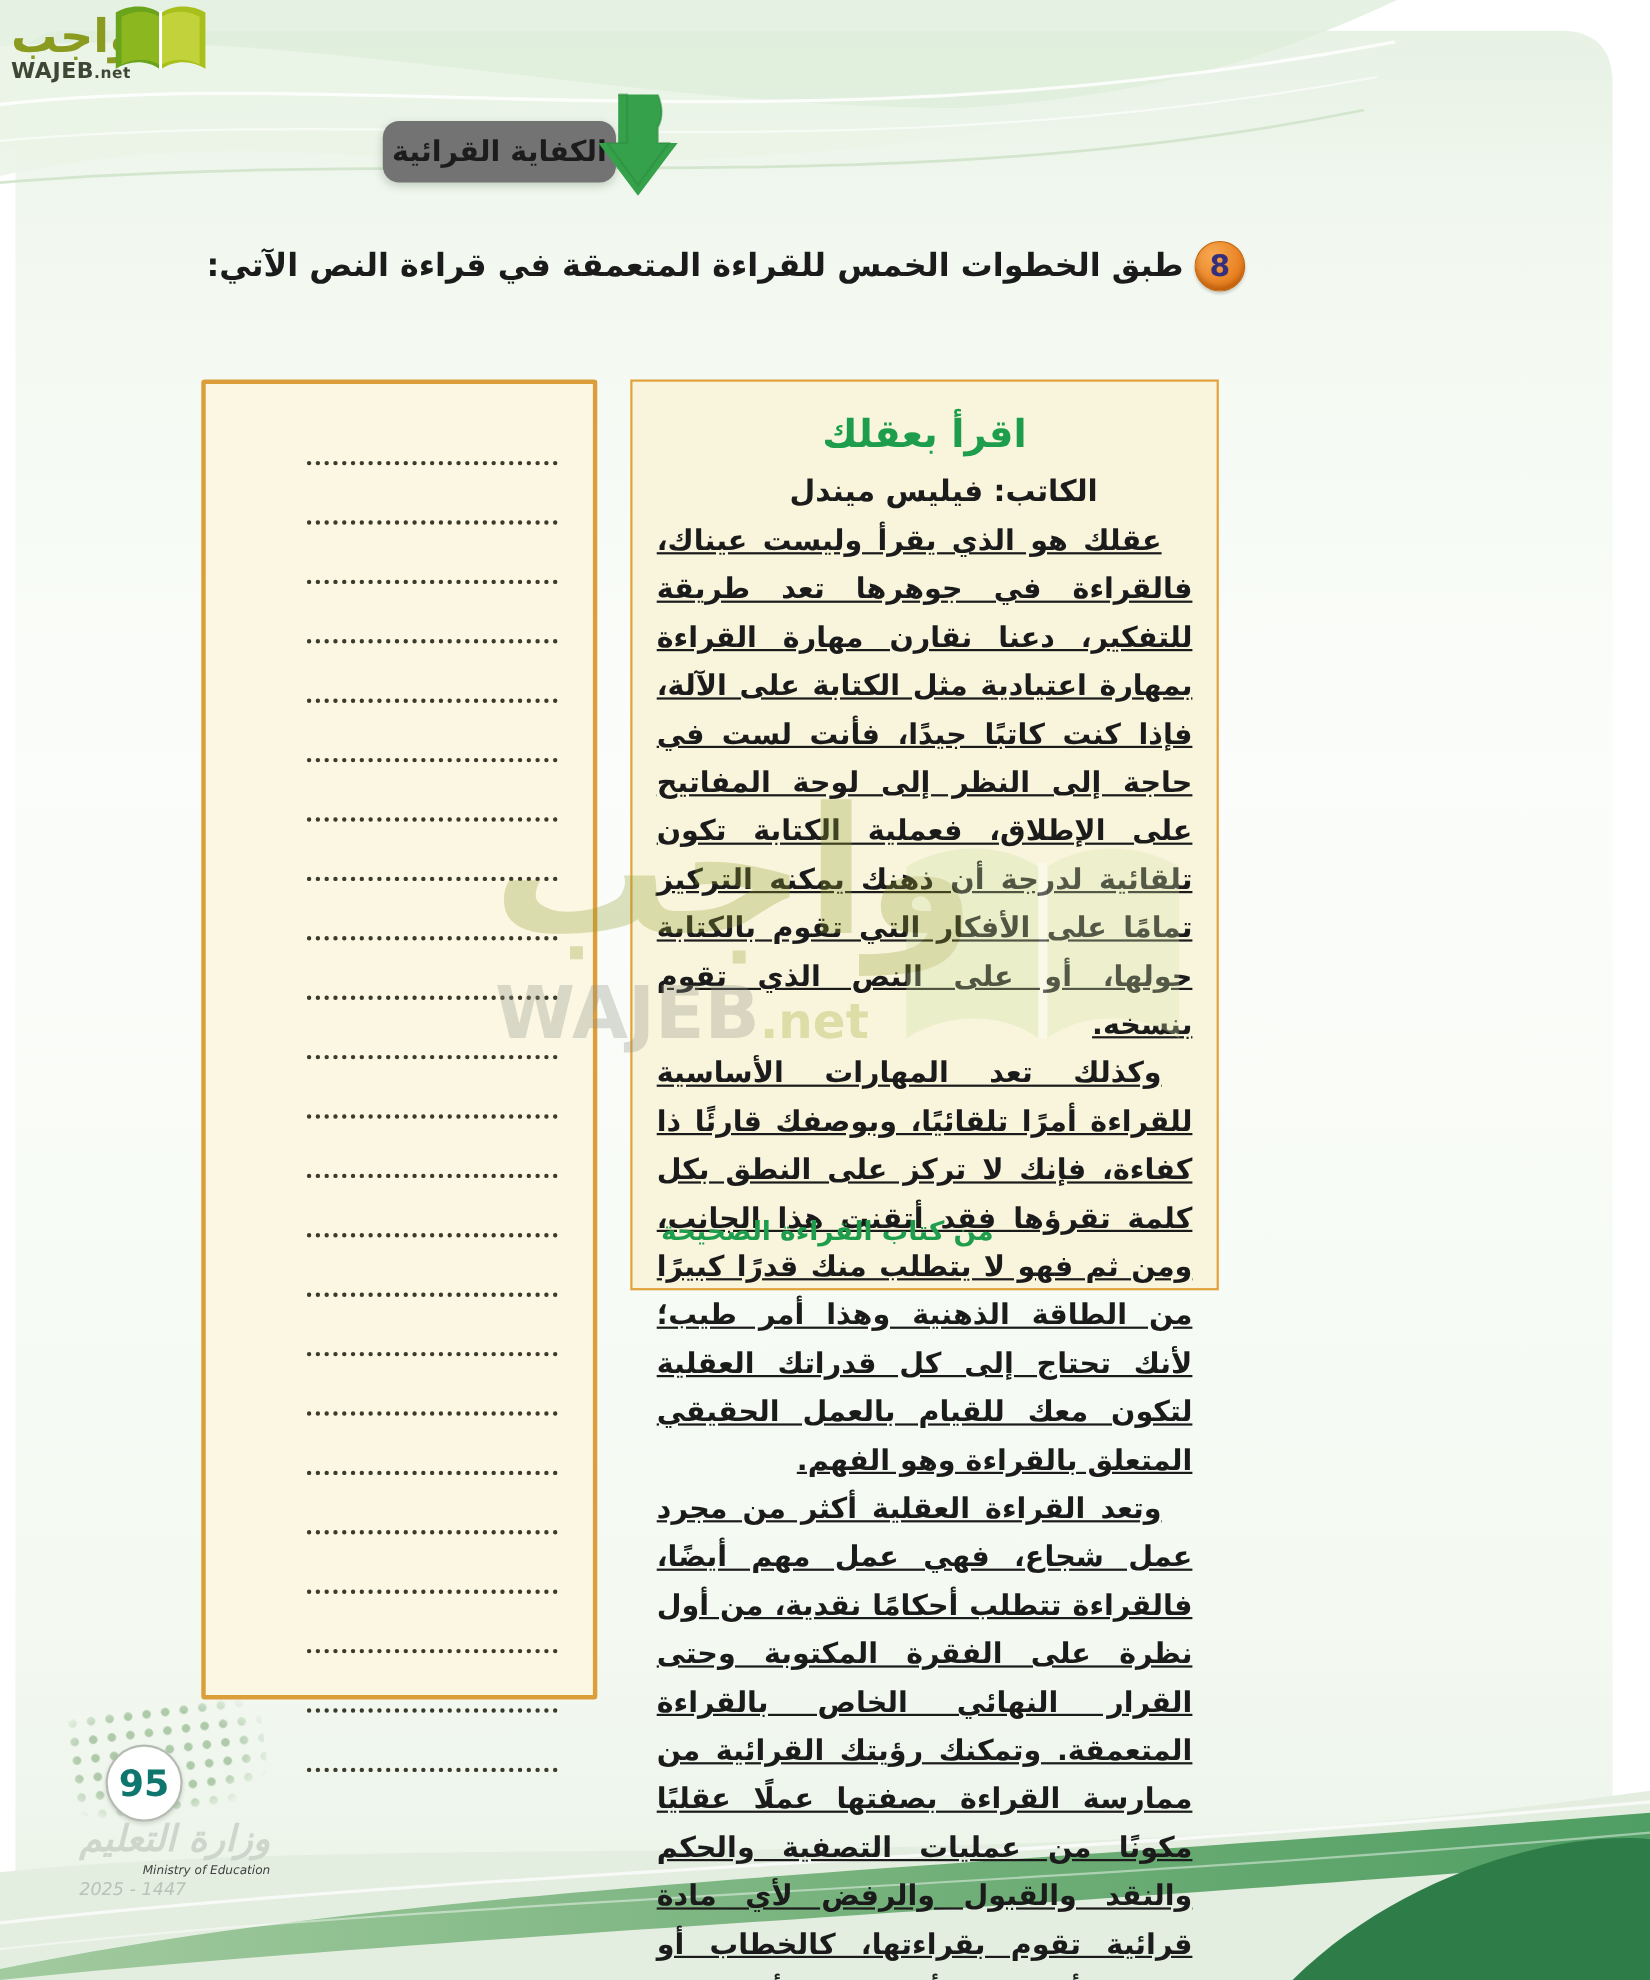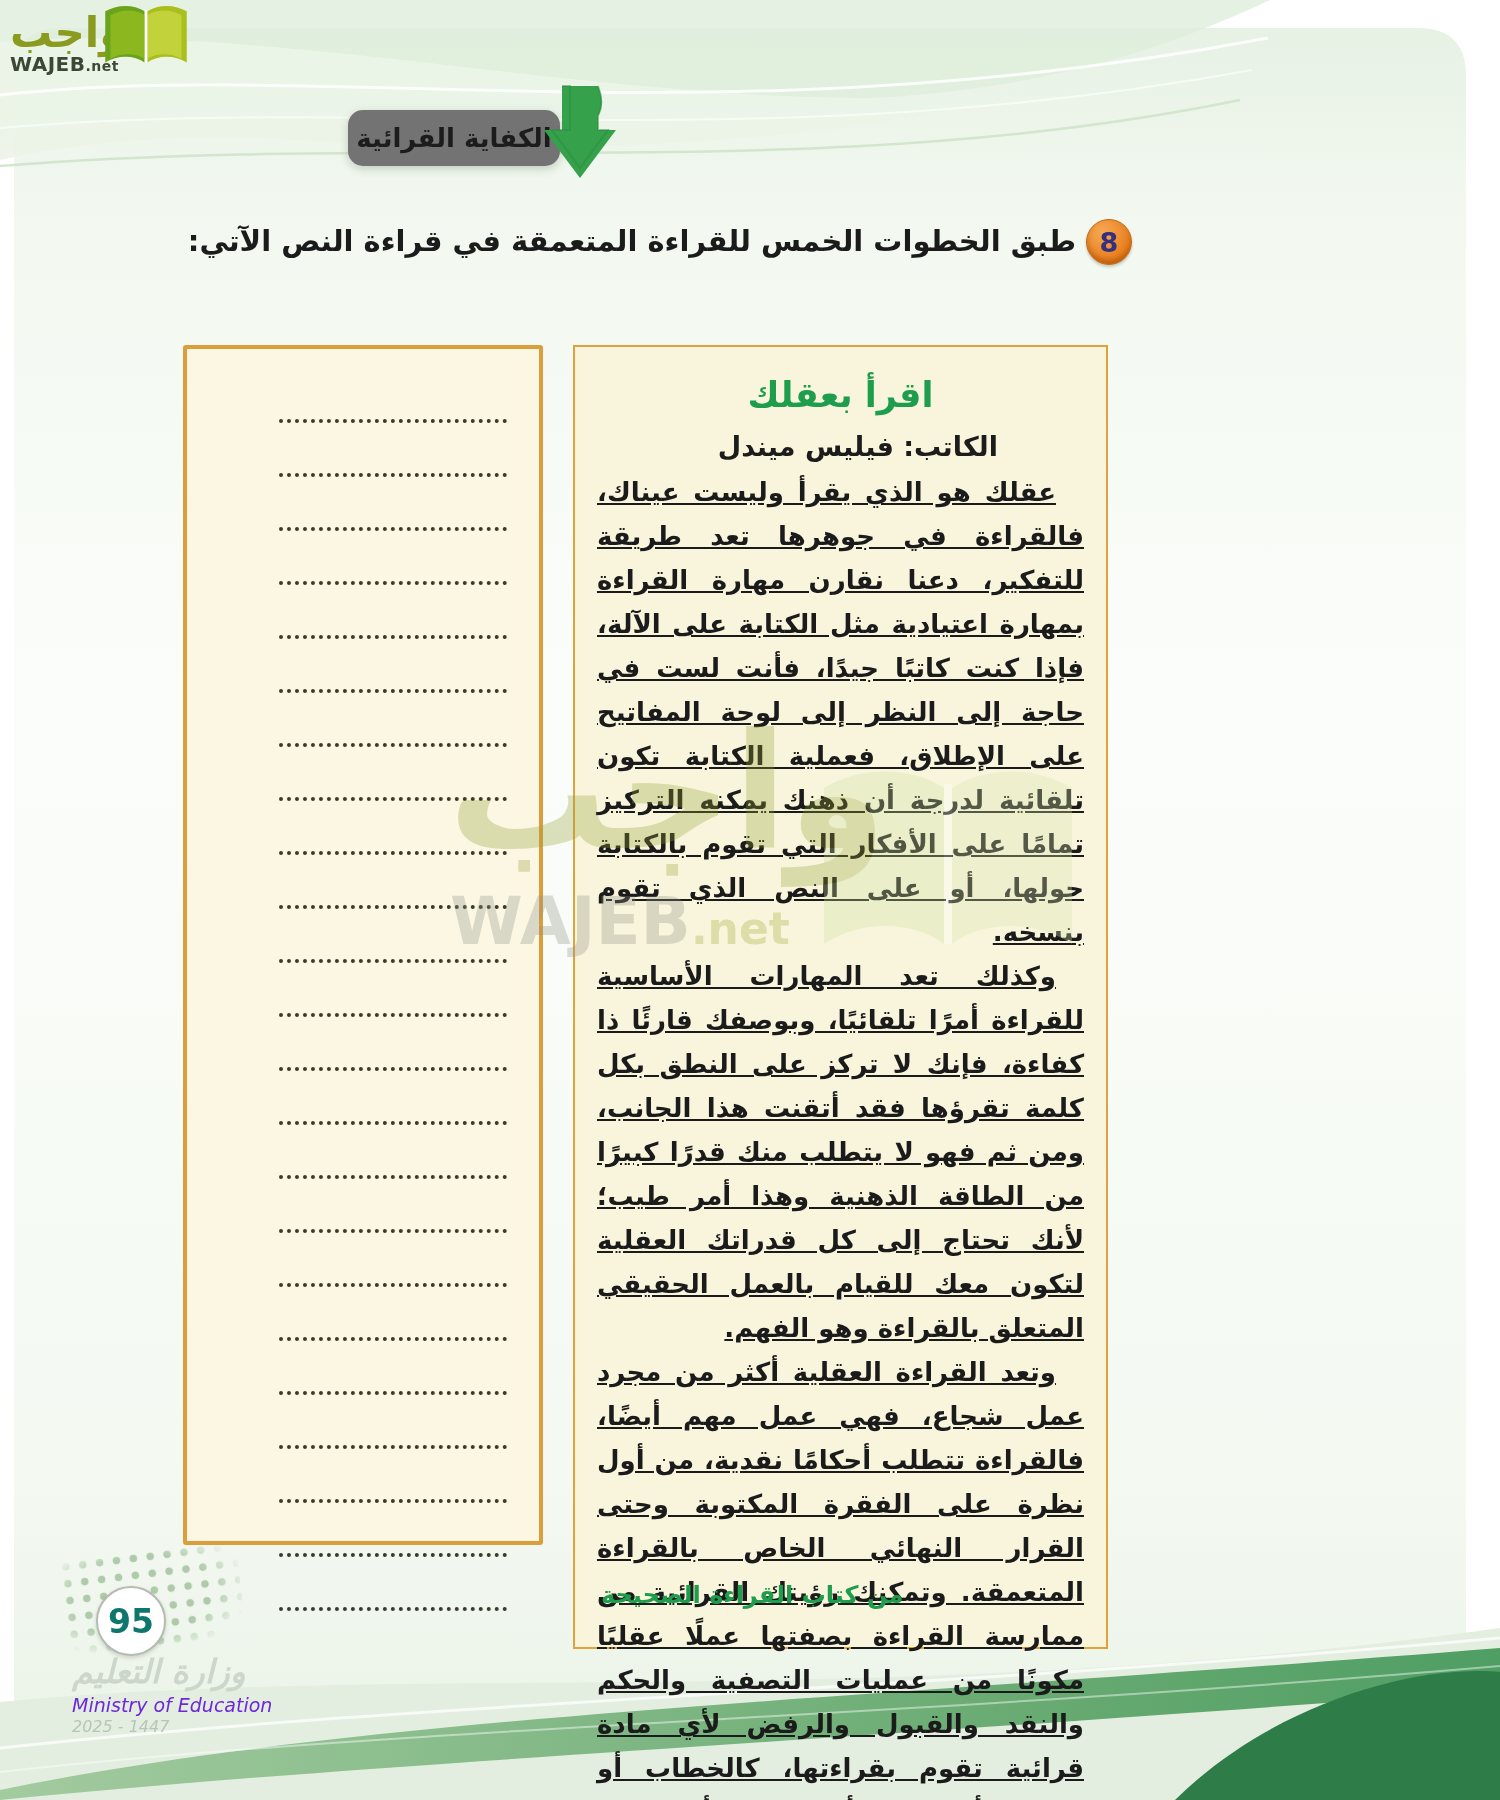--- a/index.html
+++ b/index.html
@@ -30,21 +30,21 @@
   .q-text{position:absolute;right:424px;top:224px;z-index:4;direction:rtl;white-space:nowrap;
      font-size:29px;font-weight:700;color:#1b1b1b;}
 
   
   .answer-box{position:absolute;left:183px;top:345px;width:360px;height:1200px;z-index:2;
      box-sizing:border-box;background:#fbf7e3;border:4px solid #dc9e3b;border-radius:3px;
      padding:20px 32px 20px 92px;}
   .answer-line{height:50px;border-bottom:4px dotted #3b3b2c;}
 
   
-  .reading-box{position:absolute;left:573px;top:345px;width:535px;height:1304px;z-index:2;
+  .reading-box{position:absolute;left:573px;top:345px;width:535px;height:828px;z-index:2;
      box-sizing:border-box;background:#f9f5dd;border:2px solid #e1a23c;
      padding:18px 22px;direction:rtl;}
   .passage-title{margin:10px 0 16px;text-align:center;font-size:35px;font-weight:700;color:#1e9e4c;}
   .passage-author{font-size:27px;font-weight:700;color:#1c1c1c;padding-right:86px;margin-bottom:8px;}
   .passage-para{margin:0;font-size:26px;font-weight:700;color:#1b1b1b;line-height:44px;
      text-align:justify;text-indent:28px;text-decoration:underline;}
   .passage-attribution{position:absolute;left:26px;bottom:38px;font-size:24px;font-weight:700;color:#1e9e4c;}
 
   
   .watermark{position:absolute;left:438px;top:715px;width:660px;height:310px;z-index:6;
@@ -60,21 +60,21 @@
      background-image:radial-gradient(circle,#aecaa9 3.5px,transparent 4.2px);
      background-size:17px 17px;transform:rotate(-7deg);
      -webkit-mask-image:radial-gradient(ellipse at 45% 45%, #000 50%, transparent 78%);
      mask-image:radial-gradient(ellipse at 45% 45%, #000 50%, transparent 78%);}
   .page-number{position:absolute;left:96px;top:1586px;width:66px;height:66px;border-radius:50%;z-index:4;
      background:#ffffff;border:2px solid #b4bcb2;box-shadow:0 2px 4px rgba(0,0,0,.15), inset 0 0 0 3px #fff;
      display:flex;align-items:center;justify-content:center;
      font-size:33px;font-weight:700;color:#0f766e;}
   .ministry{position:absolute;left:72px;top:1652px;z-index:3;text-align:left;font-style:italic;}
   .ministry-ar{font-size:33px;font-weight:700;color:#ccd6cb;direction:rtl;text-align:left;line-height:1.2;}
-  .ministry-en{font-size:19px;color:#6d28d9;margin-top:2px;}
+  .ministry-en{font-size:11px;color:#404040;margin-top:2px;text-align:right;}
   .ministry-years{font-size:16px;color:#b7c4b8;margin-top:1px;}
 </style>
 </head>
 <body>
 
 <div class="page">
 
   <svg class="bg" width="1500" height="1800" viewBox="0 0 1500 1800">
     <defs>
       <linearGradient id="panelG" x1="0" y1="0" x2="0" y2="1">

